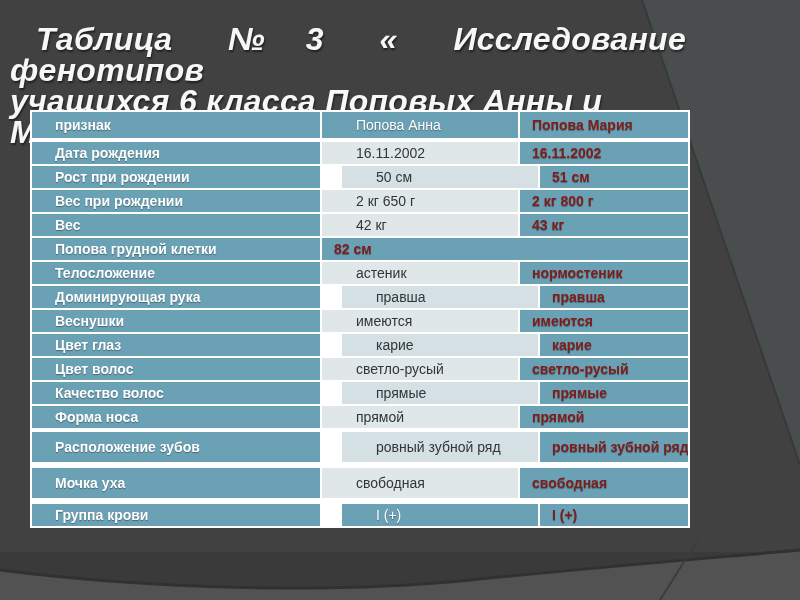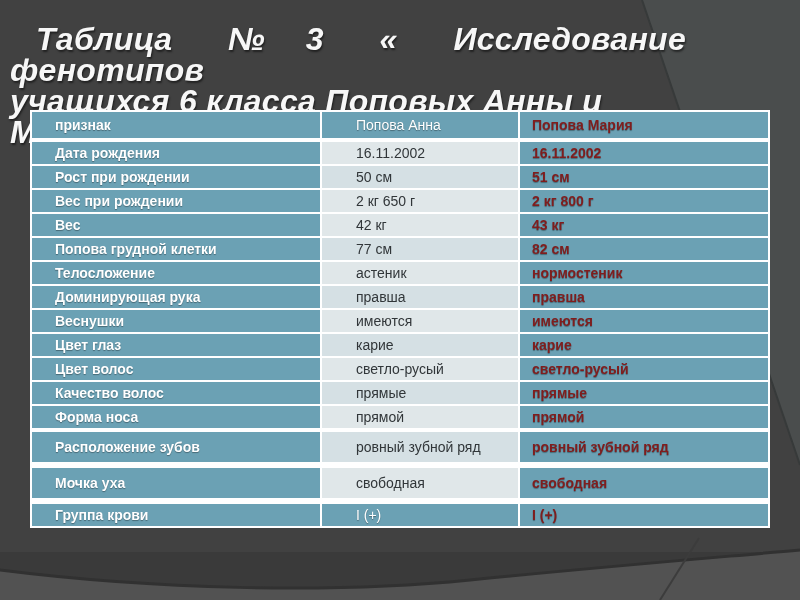--- a/index.html
+++ b/index.html
@@ -13,36 +13,36 @@
   .title{
     position:absolute;left:10px;top:24px;width:676px;margin:0;
     font-style:italic;font-weight:bold;font-size:32px;line-height:31px;
     color:#f7f7f7;text-shadow:1px 2px 2px rgba(0,0,0,.5);
     letter-spacing:.3px;
   }
   .title-line1{display:block;text-indent:26px;text-align:justify;text-align-last:justify;word-spacing:6px;}
   .title-line2{display:block;}
   
   .ptable{
-    position:absolute;left:30px;top:110px;width:740px;
+    position:absolute;left:30px;top:110px;width:660px;
     background:#ffffff;padding:2px;box-sizing:border-box;
   }
   .row{display:flex;height:22px;}
   .row.gap2{margin-top:2px}
   .row.gap4{margin-top:4px}
   .row.gap6{margin-top:6px}
   .row.header-row{height:26px}
   .row.tall{height:30px}
   .cell{display:flex;align-items:center;box-sizing:border-box;font-size:14px;overflow:hidden;white-space:nowrap;}
   .c1{width:288px;margin-right:2px;padding-left:23px;
       background:var(--teal,#6ba1b4);color:#ffffff;font-weight:bold;
       text-shadow:0 1px 1px rgba(0,0,0,.35);}
   .c2{width:196px;margin-right:2px;padding-left:34px;color:#313639;}
   .shade-a .c2{background:var(--row-light,#e0e7e9);}
-  .shade-b .c2{background:var(--row-light-alt,#d5e0e4);}
+  .shade-b .c2{background:var(--row-light-alt,#d5e0e4);margin-left:20px;}
   .c3{flex:1;padding-left:12px;
       background:var(--teal,#6ba1b4);color:#7f1d1d;font-weight:bold;
       text-shadow:0 1px 1px rgba(0,0,0,.35);}
   .header-row .c2, .accent .c2{
       background:var(--teal,#6ba1b4);color:#ffffff;font-weight:normal;
       text-shadow:0 1px 1px rgba(0,0,0,.35);}
 </style>
 </head>
 <body>
 
@@ -89,21 +89,20 @@
 
 
   <div class="row shade-a gap2">
     <div class="cell c1">Вес</div>
     <div class="cell c2">42 кг</div>
     <div class="cell c3">43 кг</div>
   </div>
 
   <div class="row shade-b gap2">
     <div class="cell c1">Попова грудной клетки</div>
-    <div class="cell c2">77 см</div>
     <div class="cell c3">82 см</div>
   </div>
 
   <div class="row shade-a gap2">
     <div class="cell c1">Телосложение</div>
     <div class="cell c2">астеник</div>
     <div class="cell c3">нормостеник</div>
   </div>
 
   <div class="row shade-b gap2">

